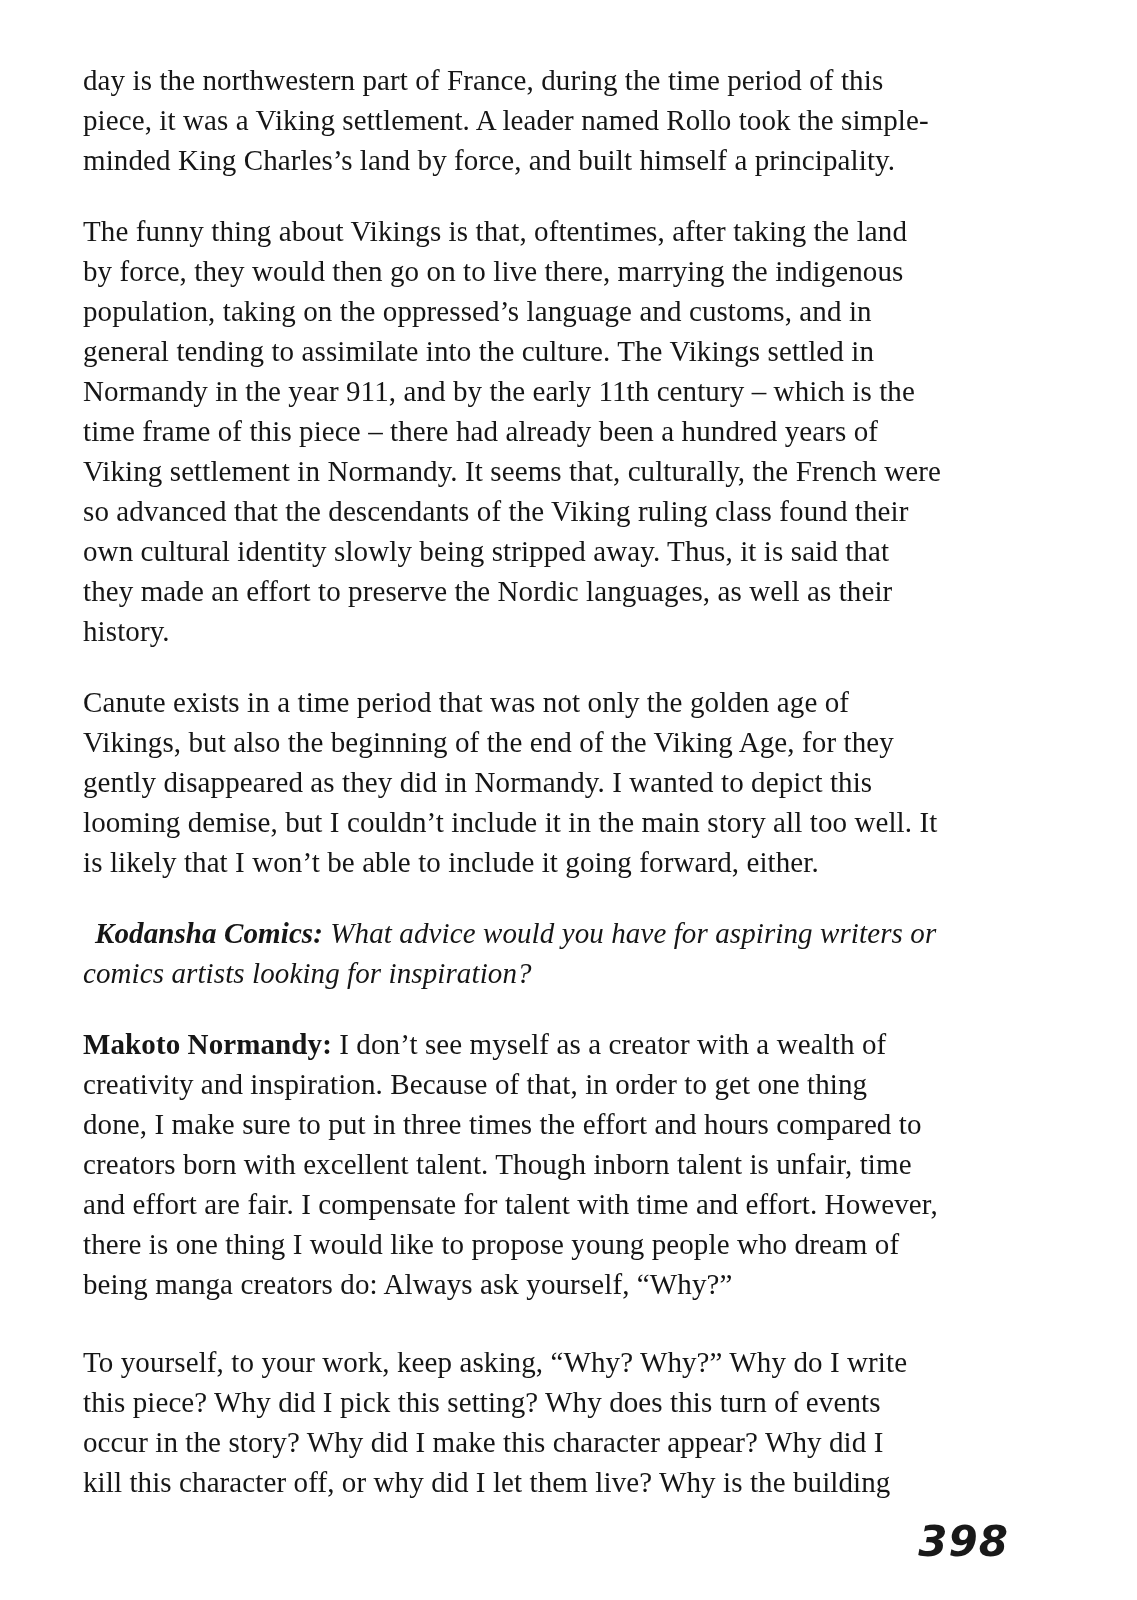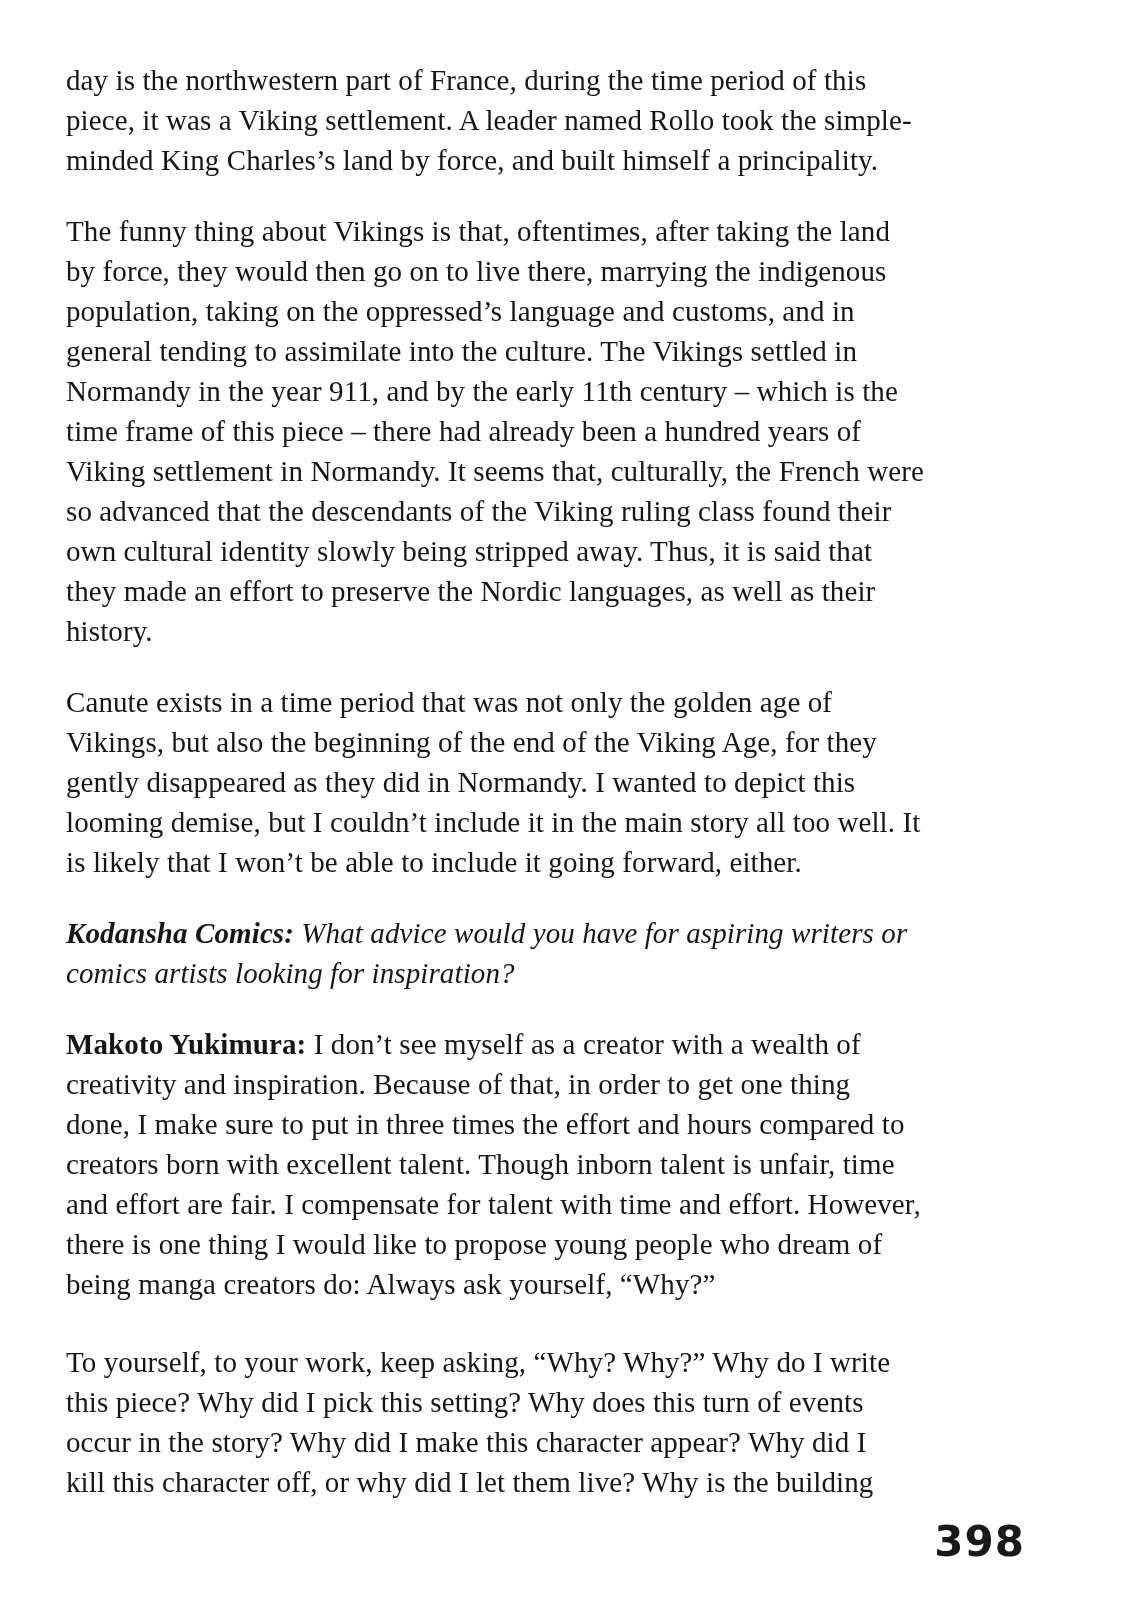--- a/index.html
+++ b/index.html
@@ -13,54 +13,56 @@
     height: 1600px;
     margin: 0 auto;
     background: #ffffff;
     color: #161616;
     font-family: "Liberation Serif", serif;
     overflow: hidden;
     box-sizing: border-box;
   }
   .text-column {
     position: absolute;
-    left: 66px;
+    left: 83px;
     top: 60px;
     width: 985px;
   }
   p.para {
     margin: 0 0 31px 0;
     font-size: 29px;
     line-height: 40px;
     white-space: pre-line;
     letter-spacing: 0.1px;
   }
   p.para.extra-gap {
     margin-top: 38px;
   }
   .lead-bold-italic {
     font-weight: bold;
     font-style: italic;
+    margin-left: 12px;
   }
   .lead-bold {
     font-weight: bold;
   }
   .italic-text {
     font-style: italic;
   }
   .page-number {
     position: absolute;
     top: 1521px;
-    right: 112px;
+    right: 128px;
     font-family: "DejaVu Sans", sans-serif;
     font-weight: bold;
     font-size: 42px;
     line-height: 1;
     color: #191919;
     letter-spacing: 1px;
+    font-style: italic;
   }
 </style>
 </head>
 <body>
 
 <div class="page">
   <div class="text-column">
 
     <p class="para">day is the northwestern part of France, during the time period of this
 piece, it was a Viking settlement. A leader named Rollo took the simple-
@@ -80,21 +82,21 @@
 
     <p class="para">Canute exists in a time period that was not only the golden age of
 Vikings, but also the beginning of the end of the Viking Age, for they
 gently disappeared as they did in Normandy. I wanted to depict this
 looming demise, but I couldn’t include it in the main story all too well. It
 is likely that I won’t be able to include it going forward, either.</p>
 
     <p class="para"><span class="lead-bold-italic">Kodansha Comics:</span><span class="italic-text"> What advice would you have for aspiring writers or
 comics artists looking for inspiration?</span></p>
 
-    <p class="para"><span class="lead-bold">Makoto Yukimura:</span><span> I don’t see myself as a creator with a wealth of
+    <p class="para"><span class="lead-bold">Makoto Normandy:</span><span> I don’t see myself as a creator with a wealth of
 creativity and inspiration. Because of that, in order to get one thing
 done, I make sure to put in three times the effort and hours compared to
 creators born with excellent talent. Though inborn talent is unfair, time
 and effort are fair. I compensate for talent with time and effort. However,
 there is one thing I would like to propose young people who dream of
 being manga creators do: Always ask yourself, “Why?”</span></p>
 
     <p class="para extra-gap">To yourself, to your work, keep asking, “Why? Why?” Why do I write
 this piece? Why did I pick this setting? Why does this turn of events
 occur in the story? Why did I make this character appear? Why did I

